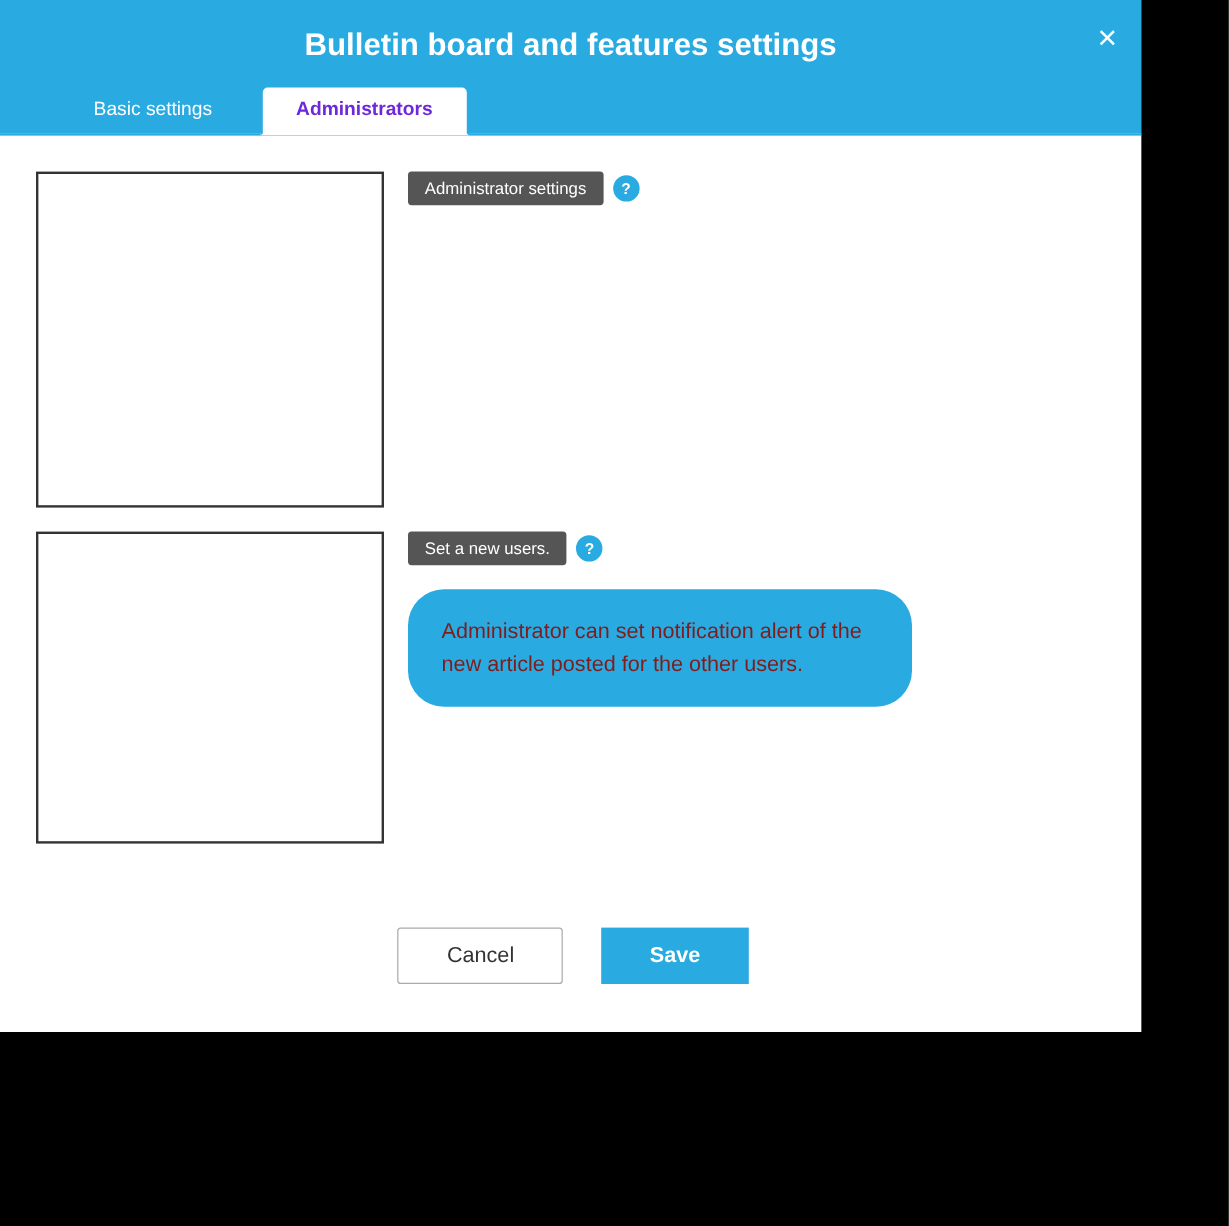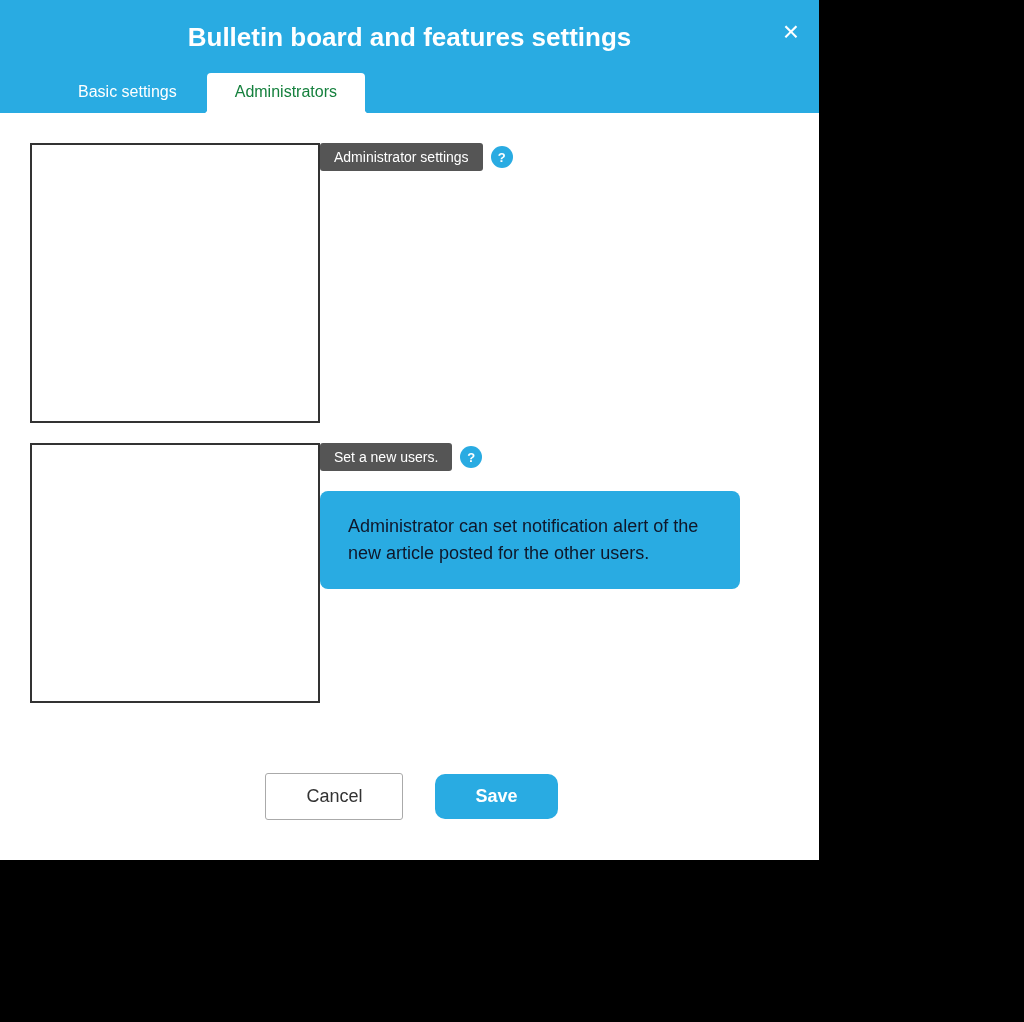--- a/index.html
+++ b/index.html
@@ -12,21 +12,21 @@
       width: 1024px;
       height: 1022px;
       background: #000;
       display: flex;
       align-items: flex-start;
       justify-content: flex-start;
       font-family: 'Segoe UI', Arial, sans-serif;
     }
 
     .modal-container {
-      width: 819px;
+      width: 951px;
       background: #fff;
       position: relative;
       display: flex;
       flex-direction: column;
     }
 
     .modal-header {
       background: #29abe2;
       padding: 22px 50px 0 50px;
       display: flex;
@@ -58,55 +58,56 @@
       cursor: pointer;
       background: none;
       border: none;
       line-height: 1;
       font-weight: 300;
     }
 
     .tabs-row {
       display: flex;
       align-items: flex-end;
-      gap: 0;
+      gap: 12px;
     }
 
     .tab {
       padding: 10px 28px;
       color: #fff;
       font-size: 16px;
       cursor: pointer;
       border: none;
       background: transparent;
       white-space: nowrap;
       font-weight: 400;
     }
 
     .tab.active {
       background: #fff;
-      color: #15803d;
-      font-weight: 400;
+      color: #6d28d9;
+      font-weight: 700;
       border-top-left-radius: 6px;
       border-top-right-radius: 6px;
       border: 2px solid #29abe2;
       border-bottom: 2px solid #fff;
       margin-bottom: -2px;
     }
 
     .modal-body {
       background: #fff;
       padding: 30px 50px 20px 30px;
       flex: 1;
       border-top: 2px solid #29abe2;
     }
 
     .section-row {
       display: flex;
       align-items: flex-start;
+      gap: 20px;
       margin-bottom: 20px;
     }
 
     .section-box {
       width: 290px;
       height: 280px;
       border: 2px solid #333;
       flex-shrink: 0;
     }
 
@@ -150,34 +151,33 @@
       justify-content: center;
       color: #fff;
       font-size: 13px;
       font-weight: 700;
       cursor: pointer;
       flex-shrink: 0;
     }
 
     .tooltip-bubble {
       background: #29abe2;
-      color: #0f172a;
+      color: #7f1d1d;
       font-size: 18px;
       line-height: 1.5;
       padding: 22px 28px;
-      border-radius: 8px;
+      border-radius: 30px;
       max-width: 420px;
       margin-top: 10px;
       position: relative;
     }
 
     .modal-footer {
       display: flex;
       justify-content: center;
-      align-items: center;
       gap: 32px;
       padding: 30px 0 40px 4px;
       background: #fff;
     }
 
     .btn-cancel {
       padding: 12px 40px;
       border: 1px solid #aaa;
       background: #fff;
       color: #333;
@@ -188,21 +188,21 @@
     }
 
     .btn-save {
       padding: 12px 40px;
       background: #29abe2;
       color: #fff;
       font-size: 18px;
       font-weight: 700;
       border: none;
       cursor: pointer;
-      border-radius: 10px;
+      border-radius: 0;
     }
   </style>
 </head>
 <body>
 
 <div class="modal-container">
 
   <div class="modal-header">
     <div class="modal-title-row">
       <span class="modal-title">Bulletin board and features settings</span>

